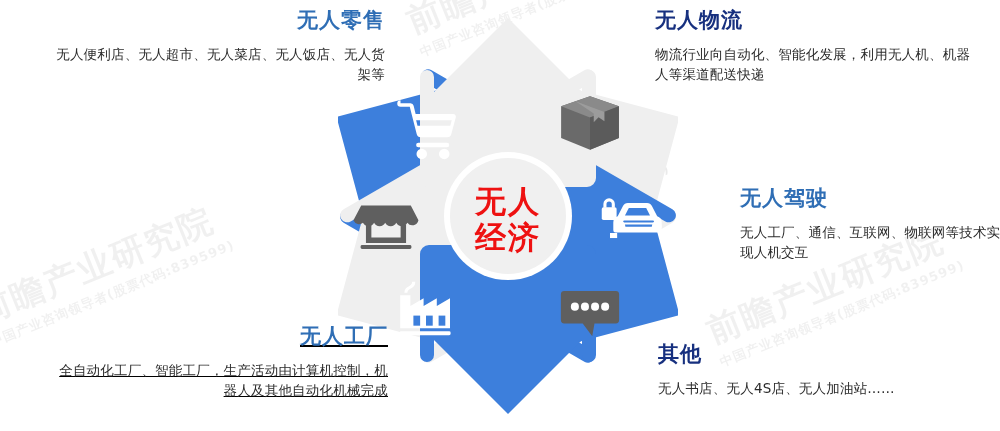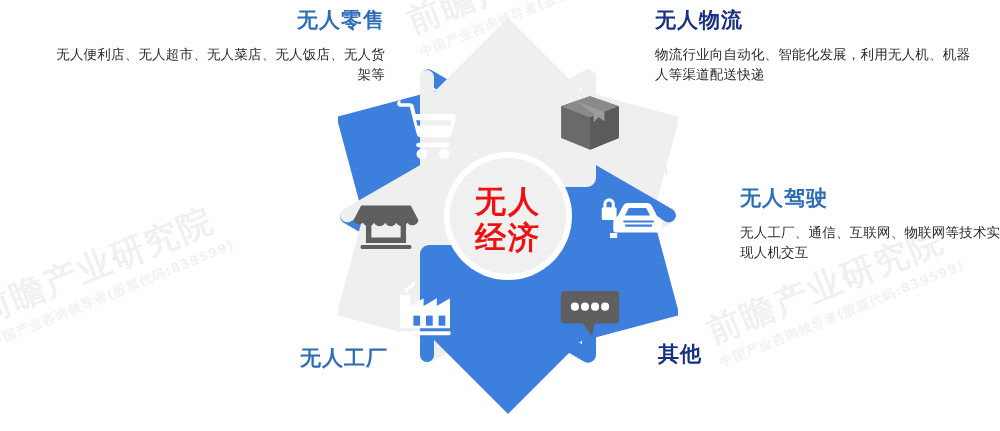--- a/index.html
+++ b/index.html
@@ -66,21 +66,21 @@
   .align-left  { text-align: left; }
 
   .h-light { color: #2f6eb5; }
   .h-dark  { color: #17307f; }
 
   
   #blk-retail   { left: 55px;  top: 4px;   width: 330px; }
   #blk-logistic { left: 655px; top: 4px;   width: 320px; }
   #blk-bank     { left: 0px;   top: 166px; width: 285px; }
   #blk-drive    { left: 728px; top: 182px; width: 265px; margin-left: 12px; }
-  #blk-factory  { left: 48px;  top: 342px; width: 340px; }
+  #blk-factory  { left: 48px;  top: 320px; width: 340px; text-decoration: underline; }
   #blk-other    { left: 658px; top: 338px; width: 320px; }
 </style>
 </head>
 <body>
 
 <div id="stage">
 
   <div class="wm" style="left:-30px; top:292px; transform:rotate(-22deg);">
     <span class="wm-big">前瞻产业研究院</span>
     <span class="wm-sm">中国产业咨询领导者(股票代码:839599)</span>
@@ -235,19 +235,21 @@
   </div>
 
 
   <div class="block align-left" id="blk-drive">
     <h3 class="h-light">无人驾驶</h3>
     <p>无人工厂、通信、互联网、物联网等技术实现人机交互</p>
   </div>
 
   <div class="block align-right" id="blk-factory">
     <h3 class="h-light">无人工厂</h3>
+    <p>全自动化工厂、智能工厂，生产活动由计算机控制，机器人及其他自动化机械完成</p>
   </div>
 
   <div class="block align-left" id="blk-other">
     <h3 class="h-dark">其他</h3>
+    <p>无人书店、无人4S店、无人加油站……</p>
   </div>
 
 </div>
 
 </body></html>

